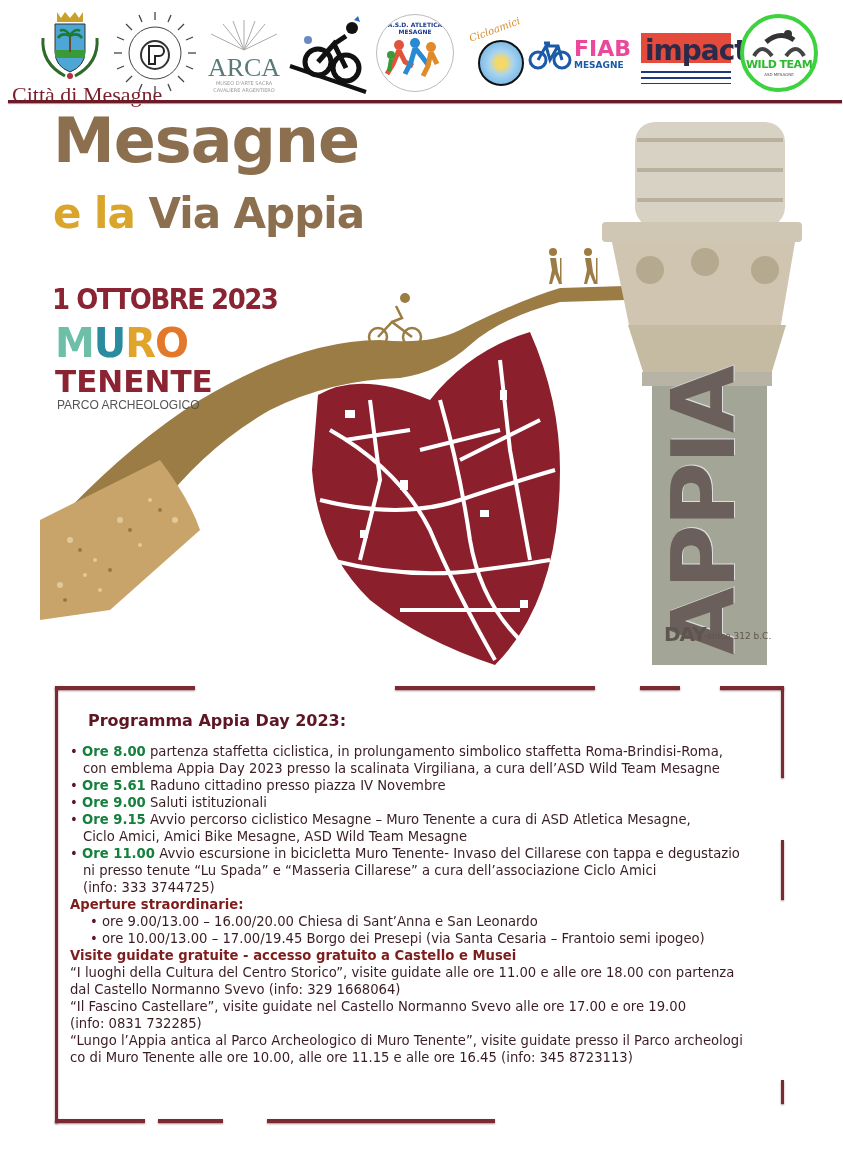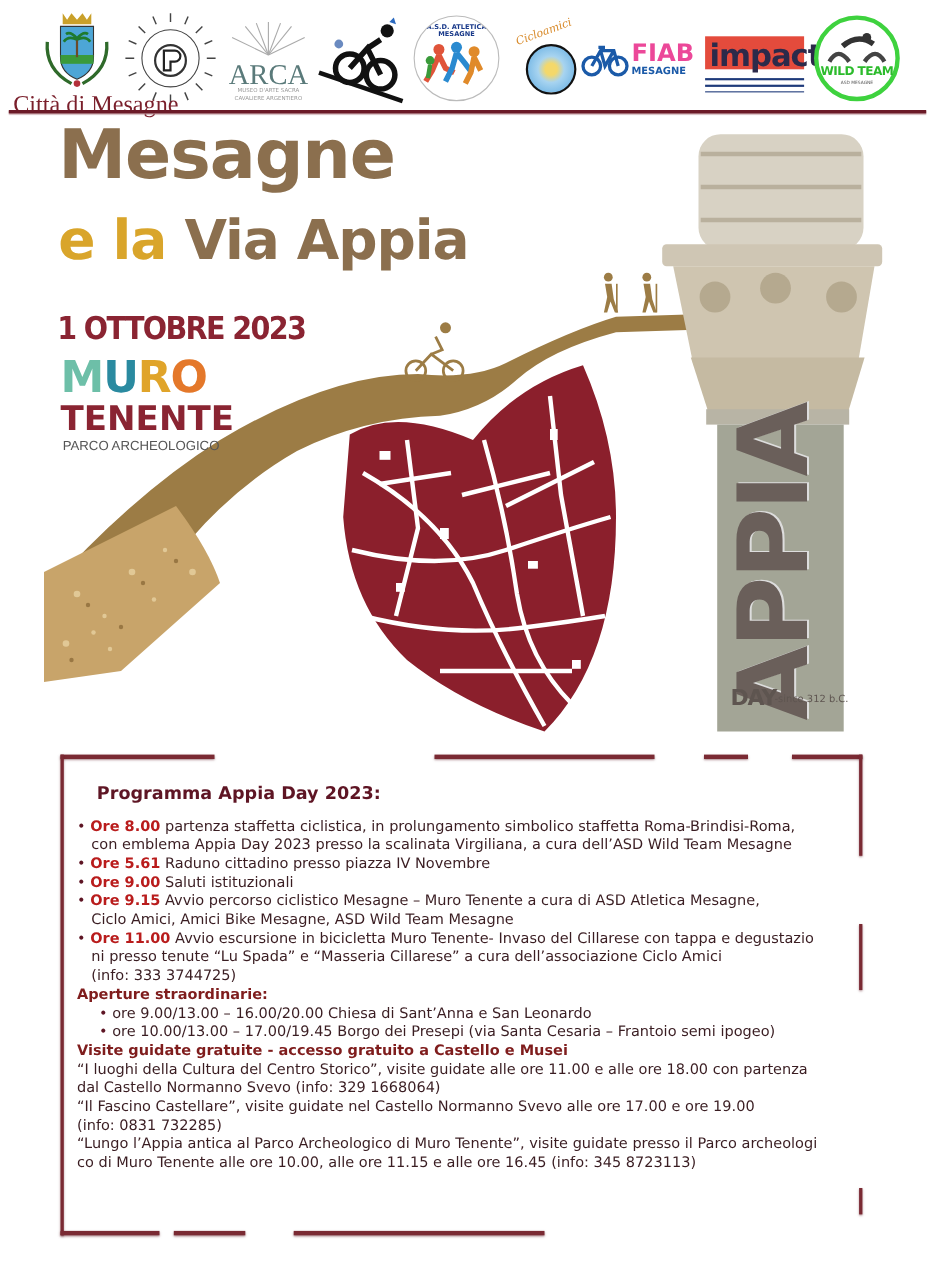--- a/index.html
+++ b/index.html
@@ -4,37 +4,37 @@
 <style>
   html, body { margin:0; padding:0; background:#ffffff; }
   body { width:843px; height:1149px; position:relative; overflow:hidden; font-family:"DejaVu Sans", sans-serif; }
 
   
   .logo-bar { position:absolute; left:0; top:0; width:843px; height:100px; }
   .logo { position:absolute; }
   .divider { position:absolute; left:8px; top:100px; width:834px; height:3px; background:#6b1a27; box-shadow:0 1px 1px #b78a90; }
   .city-label { position:absolute; left:12px; top:82px; font-family:"Liberation Serif", serif; font-size:22px; color:#7a1f2b; }
   .title1 { position:absolute; left:53px; top:110px; font-family:"DejaVu Sans", sans-serif; font-weight:bold; font-size:62px; color:#8b6f4e; letter-spacing:-1px; line-height:1; }
-  .title2 { position:absolute; left:53px; top:193px; font-family:"DejaVu Sans", sans-serif; font-weight:bold; font-size:50px; line-height:1; letter-spacing:-1px; }
+  .title2 { position:absolute; left:53px; top:193px; font-family:"DejaVu Sans", sans-serif; font-weight:bold; font-size:42px; line-height:1; letter-spacing:-1px; }
   .title2 .gold { color:#d9a52b; }
   .title2 .brown { color:#8b6f4e; }
   .date { position:absolute; left:52px; top:283px; font-family:"DejaVu Sans", sans-serif; font-weight:bold; font-size:26px; color:#8a2432; letter-spacing:-1.5px; transform:scaleY(1.1); transform-origin:left top; }
   .muro { position:absolute; left:55px; top:323px; font-weight:bold; font-size:40px; line-height:1; letter-spacing:-1px; }
   .muro .m { color:#6dbfa8; } .muro .u { color:#2a8aa0; } .muro .r { color:#e0a42a; } .muro .o { color:#e4782a; }
   .tenente { position:absolute; left:55px; top:366px; font-weight:bold; font-size:31px; color:#8a2432; line-height:1; letter-spacing:0px; }
   .parco { position:absolute; left:57px; top:398px; font-size:12px; color:#555555; font-family:"Liberation Sans", sans-serif; }
   .appia-vert { position:absolute; left:660px; top:655px; transform:rotate(-90deg); transform-origin:left top; font-family:"DejaVu Sans", sans-serif; font-weight:bold; font-size:88px; color:#6a5f5a; letter-spacing:-2px; line-height:1; text-shadow:1px 1px 0 #ddd; }
   .day-label { position:absolute; left:664px; top:622px; font-weight:bold; font-size:20px; color:#5e5550; letter-spacing:-1px; }
   .since-label { position:absolute; left:704px; top:631px; font-size:9px; color:#5e5550; }
   .frame-seg { position:absolute; background:#7a2a33; box-shadow:0 1px 2px rgba(90,20,30,0.5); }
   .program-title { position:absolute; left:88px; top:711px; font-weight:bold; font-size:16px; color:#5e1524; }
   .items { position:absolute; left:70px; top:743px; width:730px; font-size:13.2px; line-height:17px; color:#3a1d22; }
   .line { white-space:nowrap; }
   .bullet { color:#5e1524; }
-  .b { font-weight:bold; color:#b91c1c; }
+  .b { font-weight:bold; color:#15803d; }
   .section { font-weight:bold; color:#7f1d1d; }
   .indent { padding-left:13px; }
   .indent2 { padding-left:20px; }
 </style>
 </head>
 <body>
 
 <div class="logo-bar">
 
   <svg class="logo" style="left:35px;top:8px" width="70" height="75" viewBox="0 0 70 75">

